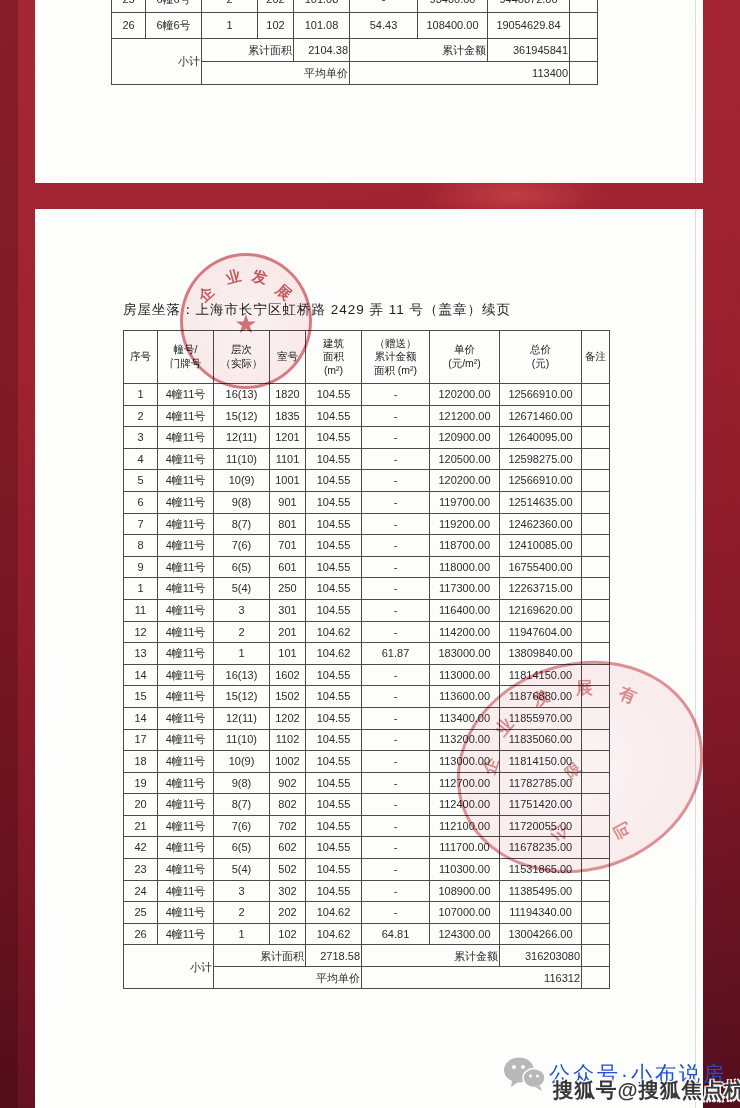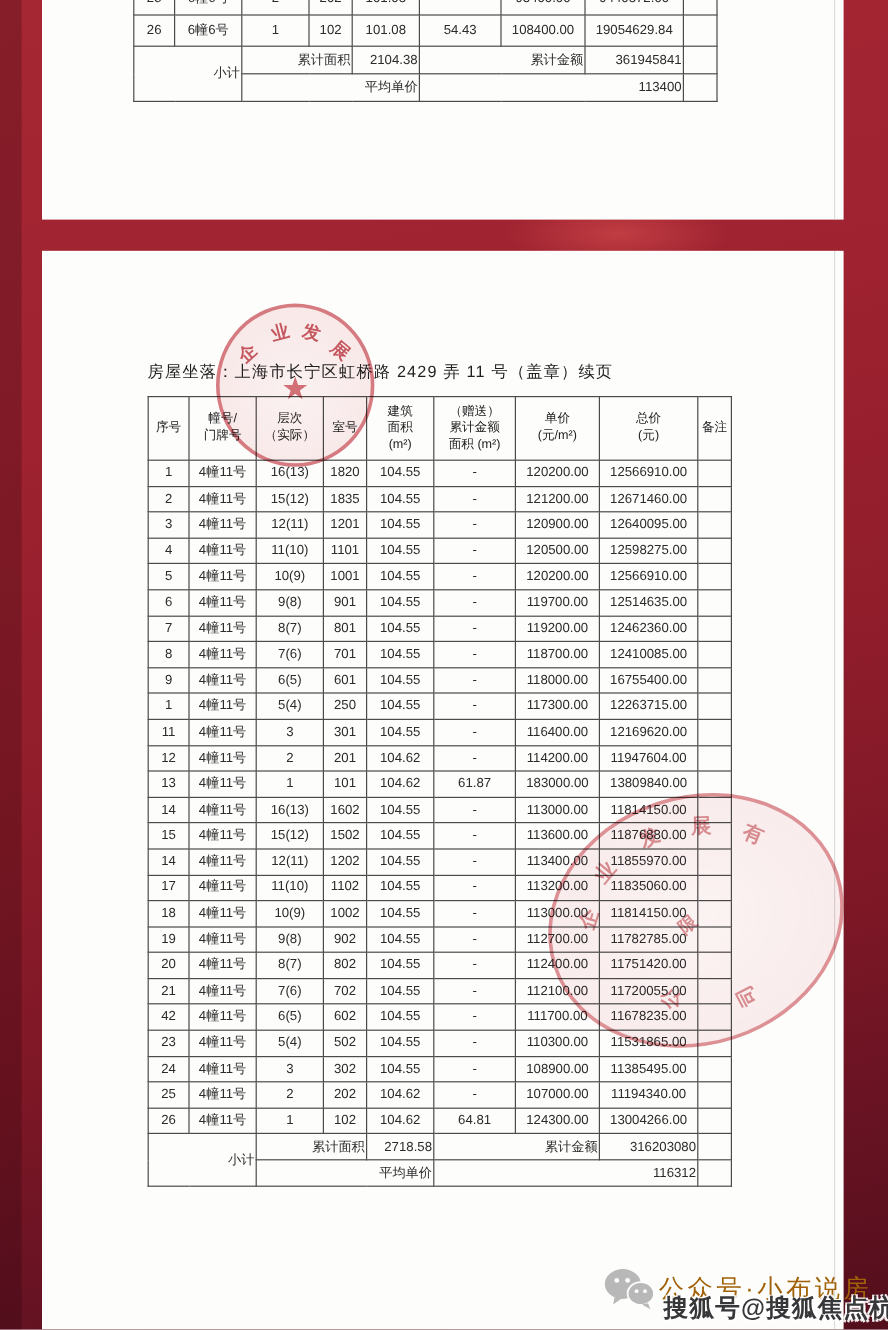--- a/index.html
+++ b/index.html
@@ -83,21 +83,21 @@
   .stamp-large .g2{left:40%;top:6%;transform:rotate(-8deg);}
   .stamp-large .g3{left:58%;top:8%;transform:rotate(16deg);}
   .stamp-large .g4{left:74%;top:18%;transform:rotate(40deg);}
   .stamp-large .g5{left:44%;top:46%;transform:rotate(-20deg);font-size:15px;}
   .stamp-large .g6{left:30%;top:72%;transform:rotate(-65deg);}
   .stamp-large .g7{left:55%;top:80%;transform:rotate(-100deg);}
 
   
   .wm{position:absolute;z-index:9;white-space:nowrap;}
   .wm-wechat{
-    left:549px;top:1060px;font-size:21px;color:#a16207;letter-spacing:3px;
+    left:549px;top:1060px;font-size:21px;color:#1d4ed8;letter-spacing:3px;
   }
   .wm-icon{position:absolute;left:502px;top:1056px;width:44px;height:36px;}
   .wm-sohu{
     left:553px;top:1076px;font-size:20.5px;font-weight:bold;color:#37373a;
     letter-spacing:1px;
     text-shadow:-1.5px -1.5px 0 rgba(255,255,255,0.9),1.5px -1.5px 0 rgba(255,255,255,0.9),
                 -1.5px 1.5px 0 rgba(255,255,255,0.9),1.5px 1.5px 0 rgba(255,255,255,0.9);
   }
 </style>
 </head>

